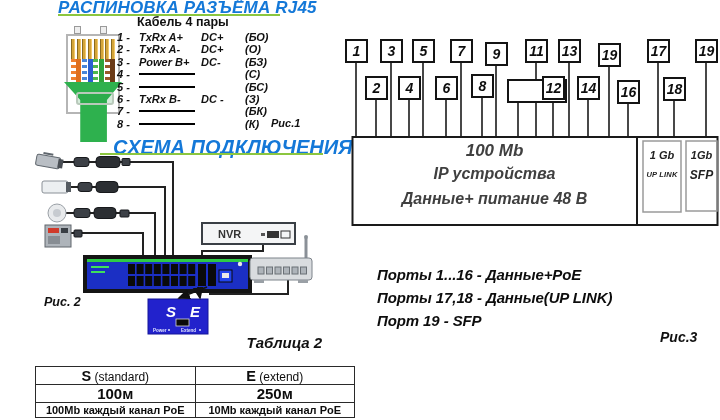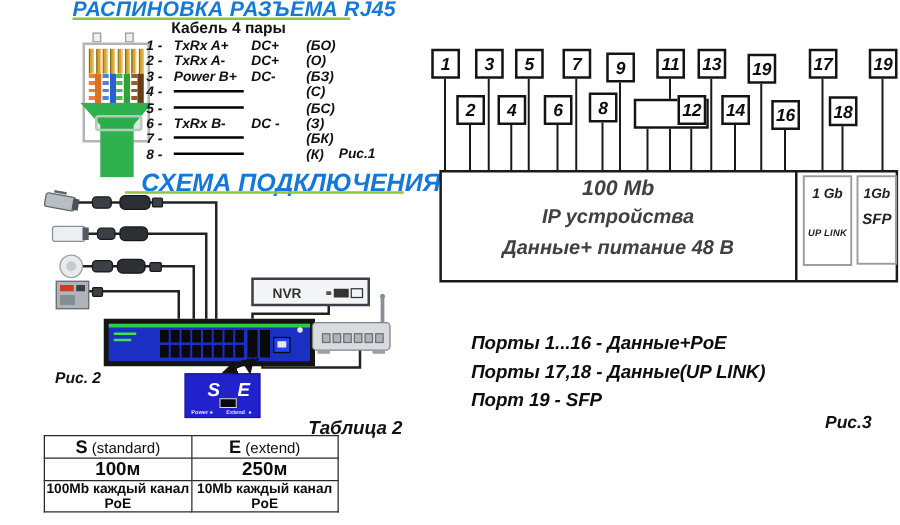--- a/index.html
+++ b/index.html
@@ -53,32 +53,32 @@
   
   .portdiag{left:340px;top:30px;width:380px;height:210px;}
   .portbox{position:absolute;width:19px;height:20px;border:2px solid #141414;background:#fff;
            font:italic 700 14px/20px "Liberation Sans",sans-serif;text-align:center;color:#0d0d0d;}
   .pnl{position:absolute;left:12px;width:285px;text-align:center;font-style:italic;font-weight:700;color:#404040;}
   .pnl1{top:111px;font-size:17px;}
   .pnl2{top:135px;font-size:16px;}
   .pnl3{top:160px;font-size:16px;}
   .upl{position:absolute;left:303px;width:38px;text-align:center;font-style:italic;color:#222;}
   .upl1{top:119px;font-size:11px;font-weight:700;}
-  .upl2{top:152px;font-size:7.5px;font-weight:700;letter-spacing:.2px;}
+  .upl2{top:140px;font-size:7.5px;font-weight:700;letter-spacing:.2px;}
   .sfpb{position:absolute;left:346px;width:31px;text-align:center;font-style:italic;color:#222;}
   .sfp1{top:119px;font-size:11px;font-weight:700;}
   .sfp2{top:138px;font-size:12px;font-weight:700;}
 
   .note{position:absolute;font:italic 700 15px "Liberation Sans",sans-serif;color:#0d0d0d;letter-spacing:-.1px;}
   .note1{left:377px;top:266px;}
   .note2{left:377px;top:289px;}
   .note3{left:377px;top:312px;}
 
   .tablecap{left:200px;top:334px;width:122px;text-align:right;font:italic 700 15px "Liberation Sans",sans-serif;}
-  .tbl{position:absolute;left:35px;top:348px;width:236px;border-collapse:collapse;table-layout:fixed;padding-left:12px;}
+  .tbl{position:absolute;left:35px;top:366px;width:320px;border-collapse:collapse;table-layout:fixed;padding-left:12px;}
   .tbl th,.tbl td{border:1.6px solid #2a2a2a;text-align:center;padding:0;color:#0d0d0d;}
   .tbl th{font-weight:400;font-size:12px;height:17px;}
   .th-strong{font-weight:700;font-size:14.5px;}
   .dist td{font-weight:700;font-size:15px;height:16px;}
   .speed td{font-weight:700;font-size:11px;height:14px;}
 
   .wm{left:610px;top:378px;width:110px;height:40px;color:#d9d9d9;}
   .wm-c{position:absolute;border-radius:50%;background:#dedede;}
   .wm-text{position:absolute;left:40px;top:6px;font:700 26px "Liberation Sans",sans-serif;color:#dedede;letter-spacing:-1px;}
 </style>

